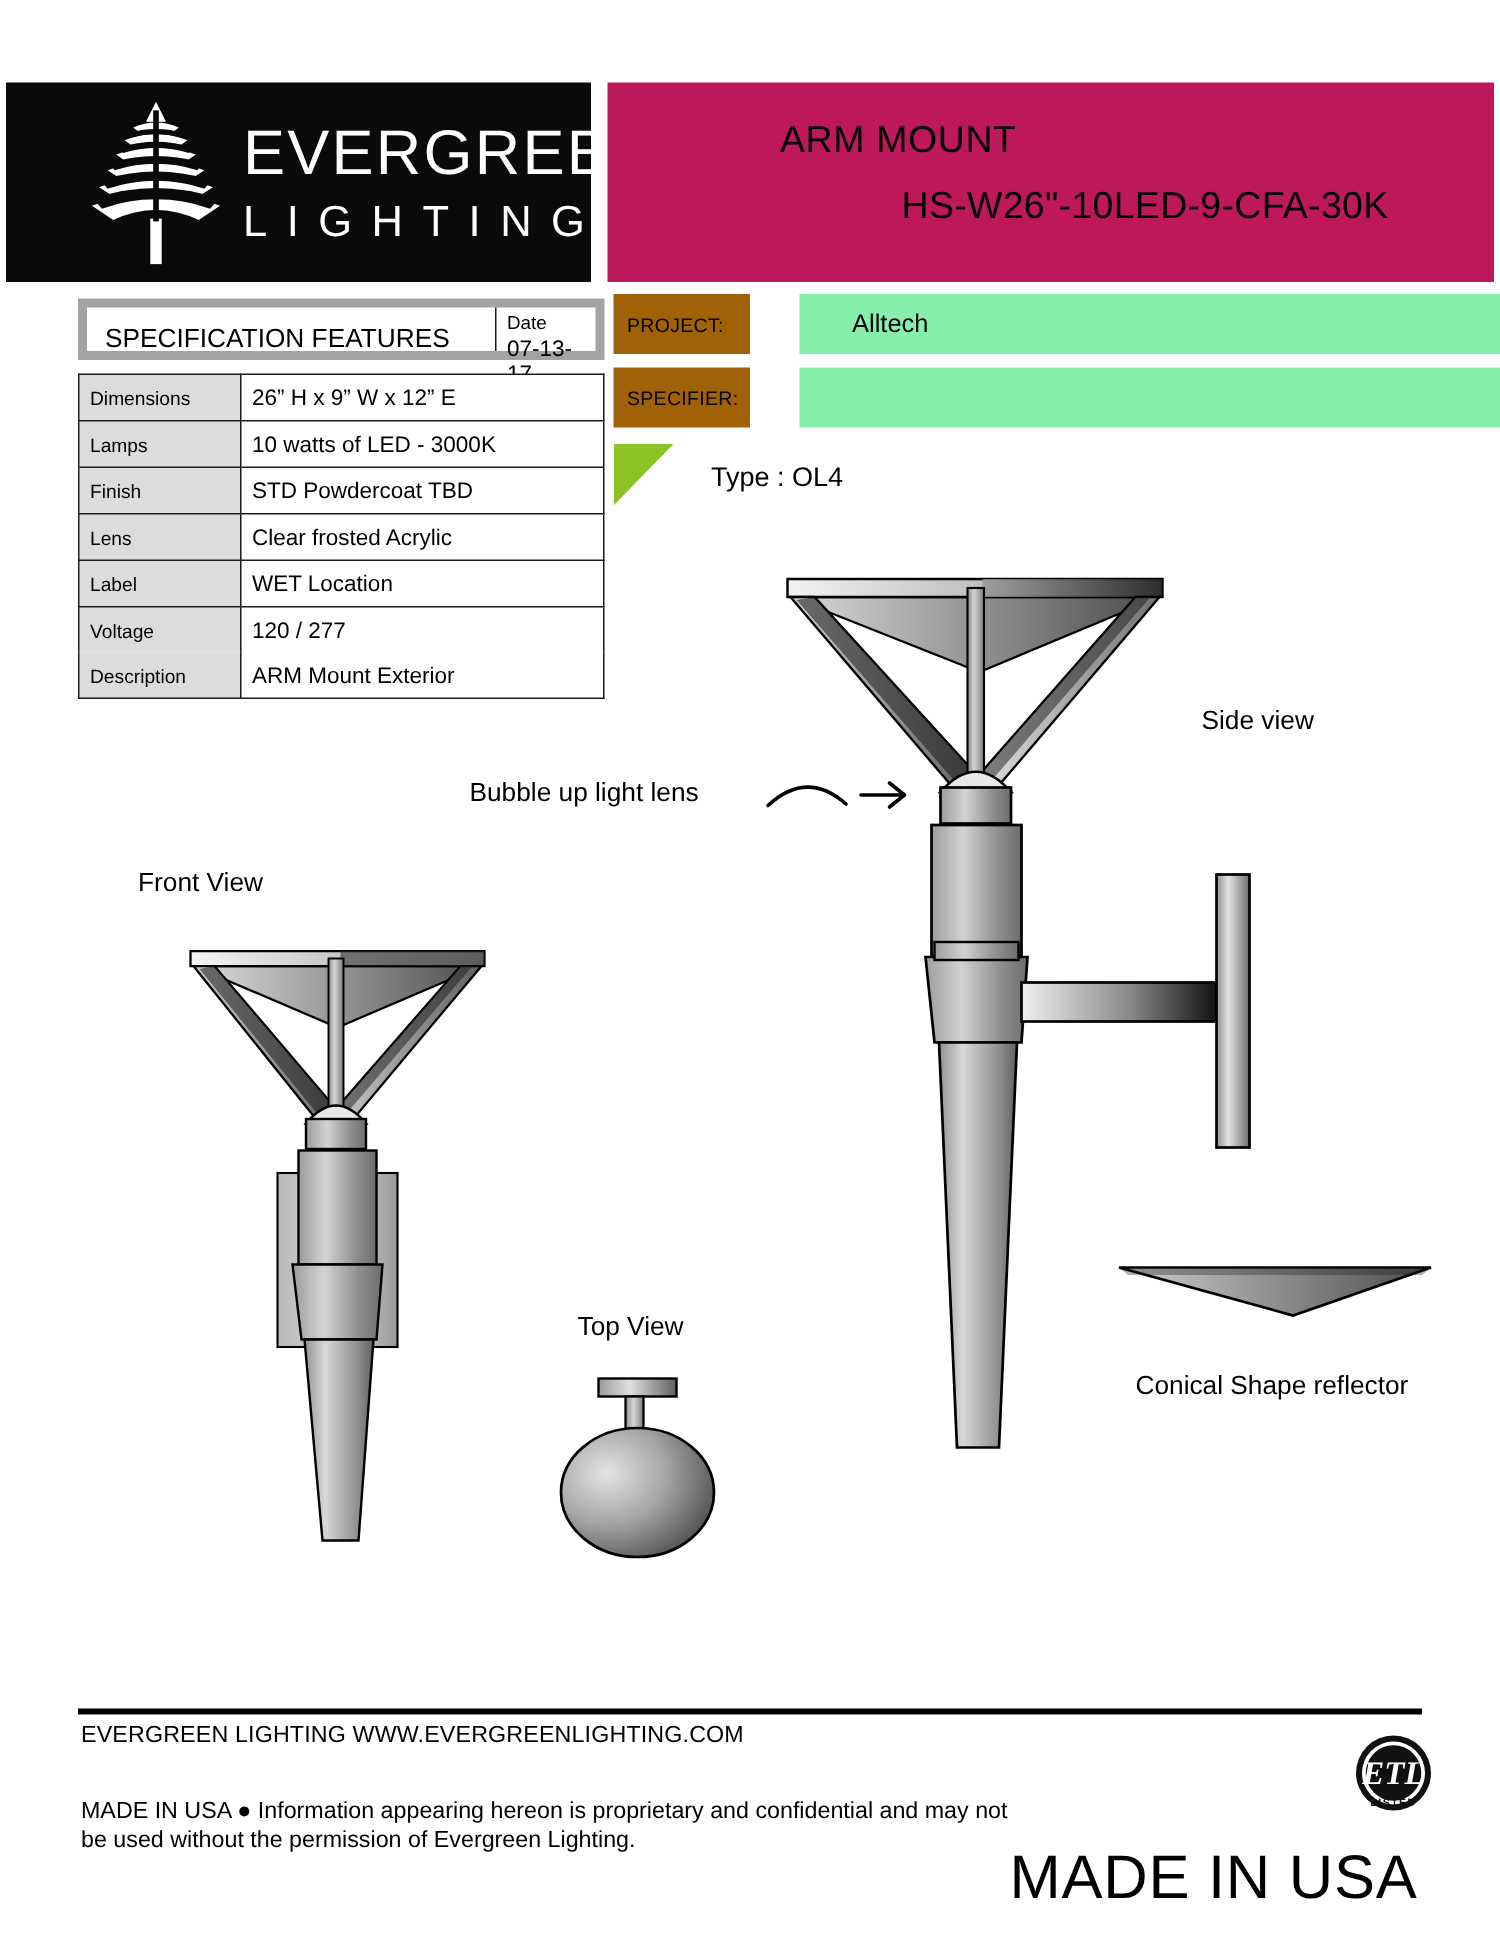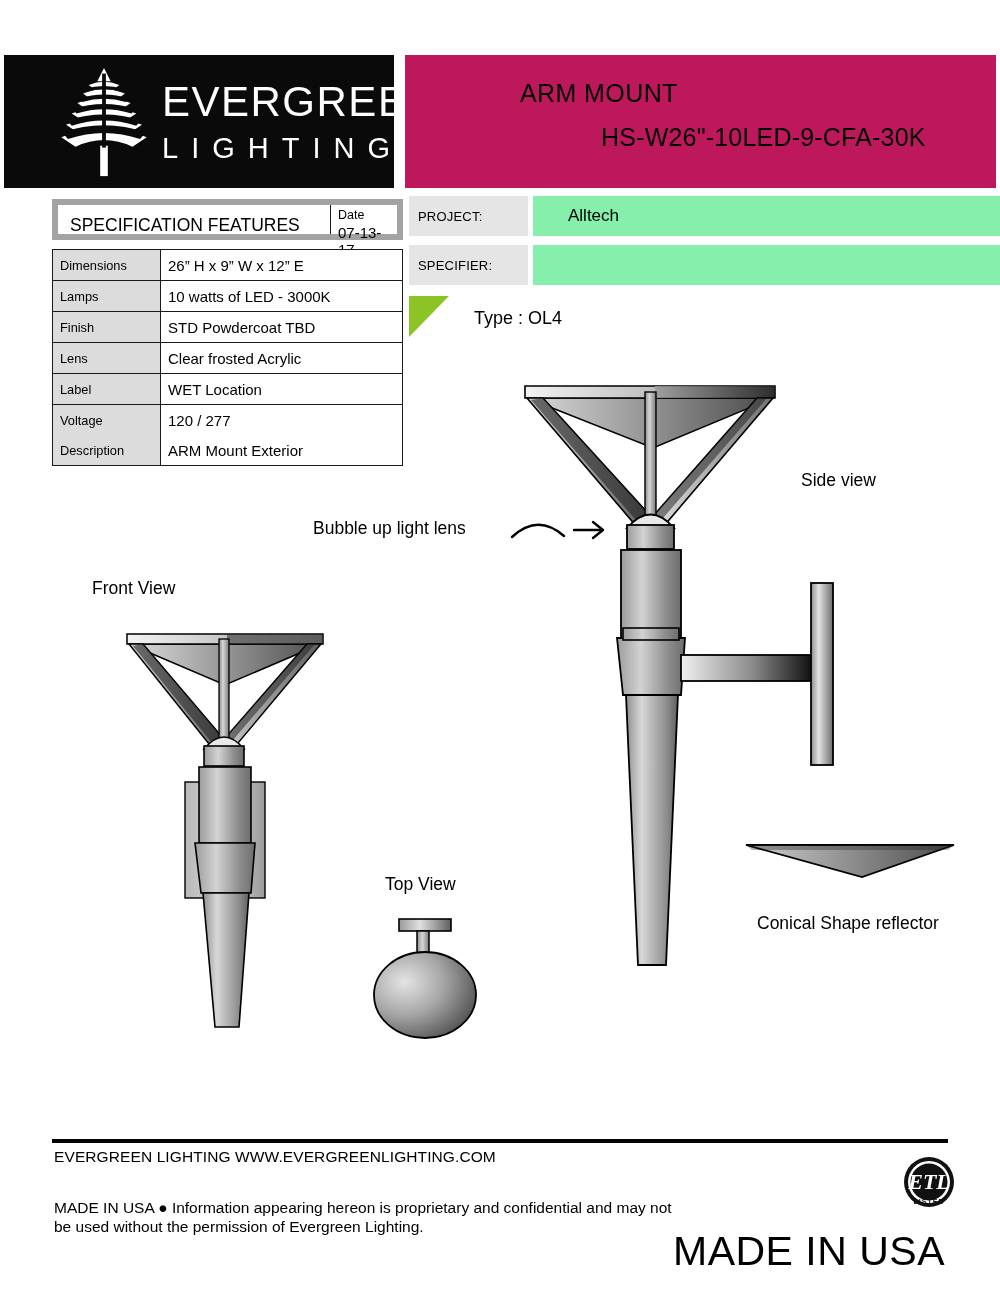--- a/index.html
+++ b/index.html
@@ -45,21 +45,21 @@
     border:1px solid #1a1a1a;height:30px;vertical-align:middle;
     font-size:12.8px;padding:0 0 0 7px;
   }
   .spec-table td.k{width:100px;background:#dcdcdc;}
   .spec-table td.v{font-size:15px;background:#fff;}
   .spec-table tr.nb td{border-bottom:none;}
   .spec-table tr.nt td{border-top:none;}
 
   
   .pr-row{position:absolute;height:40px;}
-  .pr-key{position:absolute;left:0;top:0;width:119px;height:40px;background:#e5e5e5;}
+  .pr-key{position:absolute;left:0;top:0;width:91px;height:40px;background:#a16207;}
   .pr-key span{position:absolute;left:9px;top:13px;font-size:13px;letter-spacing:.2px;}
   .pr-val{position:absolute;left:124px;top:0;width:478px;height:40px;background:#86efac;padding-left:19px;}
   .pr-val span{position:absolute;left:35px;top:10px;font-size:17px;}
 
   .green-tri{
     position:absolute;left:409px;top:296px;width:40px;height:41px;
     background:#8cc425;clip-path:polygon(0 0,100% 0,0 100%);
   }
   .type-label{position:absolute;left:474px;top:308px;font-size:18px;}
 

